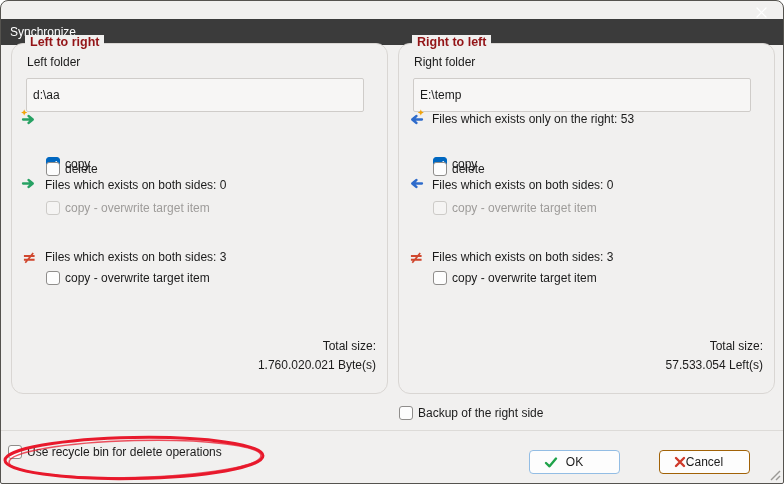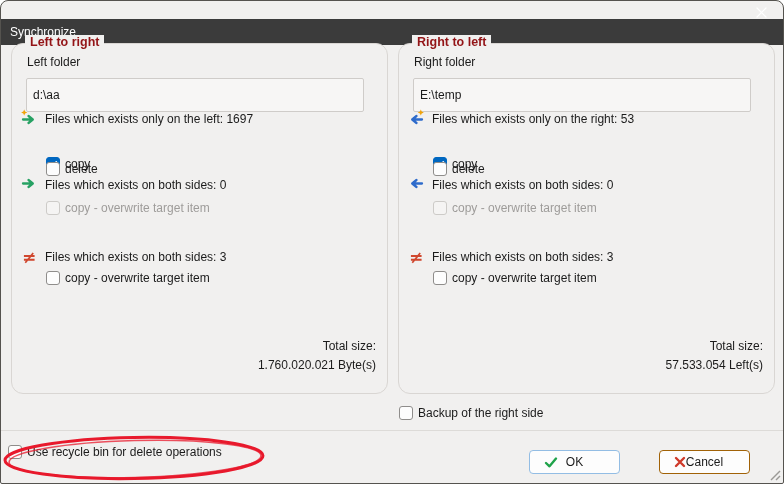--- a/index.html
+++ b/index.html
@@ -95,21 +95,20 @@
     <span class="field-label">Left folder</span>
     <input class="folder-input" value="d:\aa" style="">
 
     <div class="icon-row row-only">
       <span>
         <svg width="18" height="17" viewBox="0 0 18 17">
           <path d="M3 10.5 H11.5 M8.5 7 L12.8 10.5 L8.5 14" fill="none" stroke="#27a163" stroke-width="2.3" stroke-linecap="round" stroke-linejoin="round"></path>
           <path d="M4.2 0.4 L5.1 2.6 L7.3 3.5 L5.1 4.4 L4.2 6.6 L3.3 4.4 L1.1 3.5 L3.3 2.6 Z" fill="#f0a30a"></path>
         </svg>
       </span>
-      <span>Files which exists only on the left: 1697</span>
     </div>
 
     <div class="cb-row row-copy">
       <span class="cb checked">
         <svg width="12" height="12" viewBox="0 0 14 14">
             <path d="M3.2 7.4 L6 10.2 L10.9 4.4" fill="none" stroke="#ffffff" stroke-width="1.9" stroke-linecap="round" stroke-linejoin="round"></path>
           </svg>
       </span>
       <span>copy</span>
     </div>

